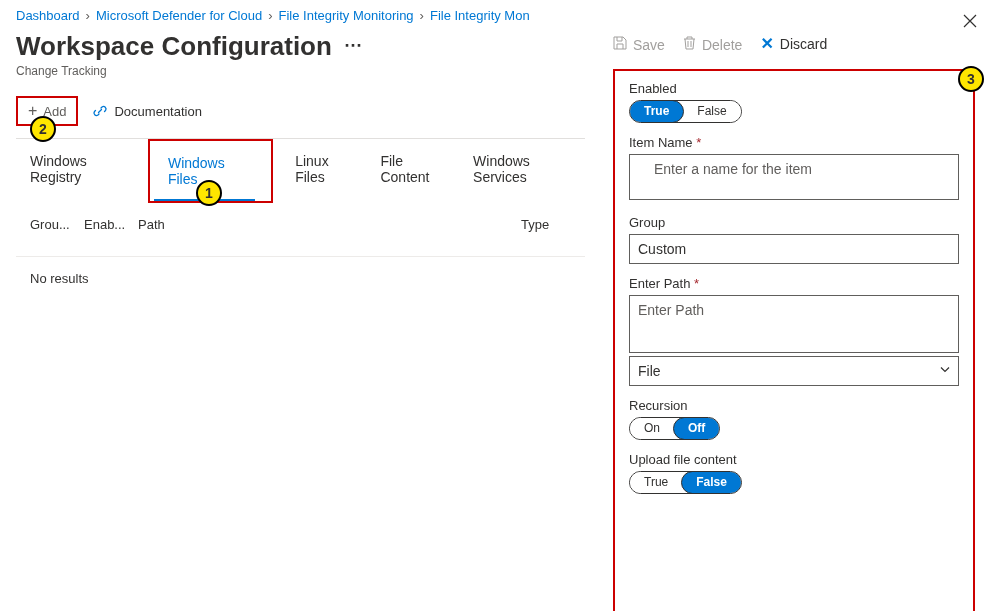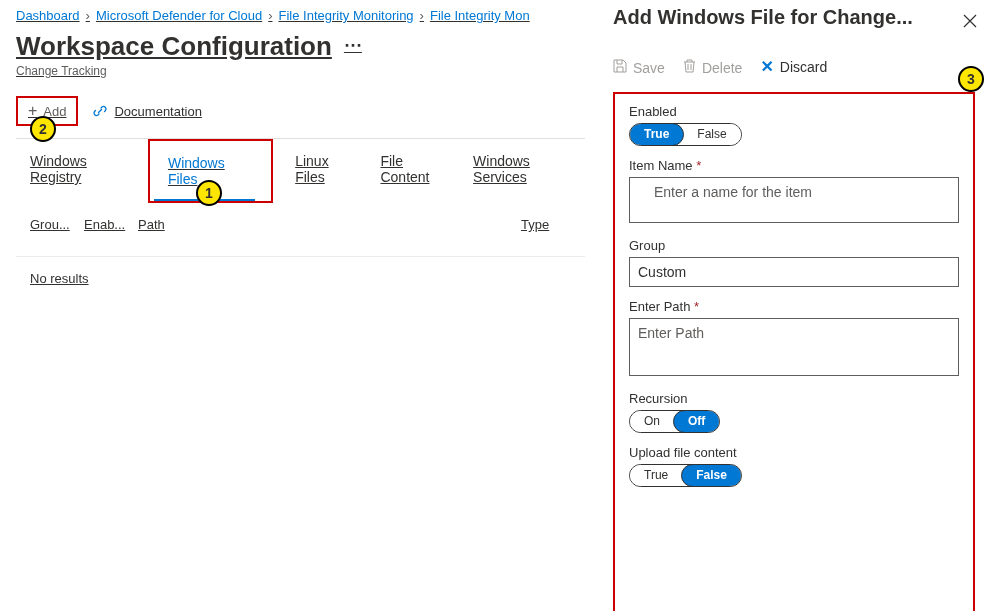--- a/index.html
+++ b/index.html
@@ -1,18 +1,18 @@
 <!DOCTYPE html>
 <html><head>
   <meta charset="utf-8">
   <style>
     * { box-sizing: border-box; margin: 0; padding: 0; font-family: "Segoe UI", Arial, sans-serif; }
     body { width: 995px; height: 611px; overflow: hidden; background: #fff; color: #323130; font-size: 13px; position: relative; }
 
-    .main-area { width: 585px; height: 466px; float: left; padding: 8px 0 0 16px; text-decoration: underline; }
+    .main-area { width: 585px; height: 466px; float: left; padding: 8px 0 0 16px; }
     .panel-area { width: 410px; height: 611px; float: left; position: relative; padding: 6px 20px 0 28px; }
 
     
     .breadcrumb { display: flex; align-items: center; gap: 6px; font-size: 13px; color: #0078d4; white-space: nowrap; overflow: hidden; }
     .breadcrumb .bc-item { color: #0078d4; text-decoration: none; cursor: pointer; }
     .breadcrumb .sep { color: #605e5c; }
 
     
     .page-title { font-size: 26px; font-weight: 600; margin-top: 8px; display: flex; align-items: center; gap: 12px; }
     .ellipsis-btn { font-size: 18px; color: #323130; cursor: pointer; padding-bottom: 4px;}
@@ -124,21 +124,20 @@
   <div class="table-head">
     <div class="col-group">Grou...</div>
     <div class="col-enab">Enab...</div>
     <div class="col-path">Path</div>
     <div class="col-type">Type</div>
   </div>
   <div class="no-results">No results</div>
 </div>
 
 <div class="panel-area">
-  <div class="panel-title">Add Windows File for Change...</div>
   <div class="panel-close">
     <svg width="14" height="14" viewBox="0 0 14 14">
         <path d="M1 1l12 12M13 1L1 13" stroke="#323130" stroke-width="1.2"></path>
       </svg>
   </div>
 
   <div class="panel-toolbar">
     <span class="pt-item disabled">
       <span><svg width="14" height="14" viewBox="0 0 14 14">
             <path d="M1 1h9l3 3v9H1V1zm3 0v4h5V1M4 13V8h6v5" stroke="#a19f9d" stroke-width="1" fill="none"></path>
@@ -166,20 +165,26 @@
 
     <div class="form-label req">Item Name</div>
     <textarea class="text-input textarea" placeholder="Enter a name for the item" style=""></textarea>
 
     <div class="form-label">Group</div>
     <input class="text-input" value="Custom" style="">
 
     <div class="form-label req">Enter Path</div>
     <textarea class="text-input textarea2" placeholder="Enter Path" style=""></textarea>
 
+    <div class="select-wrap">
+      <input class="text-input" readonly="" value="File" style="">
+      <span class="select-chevron"><svg width="12" height="12" viewBox="0 0 12 12">
+            <path d="M2 4l4 4 4-4" stroke="#323130" stroke-width="1.2" fill="none"></path>
+          </svg></span>
+    </div>
 
     <div class="form-label">Recursion</div>
     <div class="toggle-group">
       <span class="toggle-opt">On</span>
       <span class="toggle-opt active">Off</span>
     </div>
 
     <div class="form-label">Upload file content</div>
     <div class="toggle-group">
       <span class="toggle-opt">True</span>

